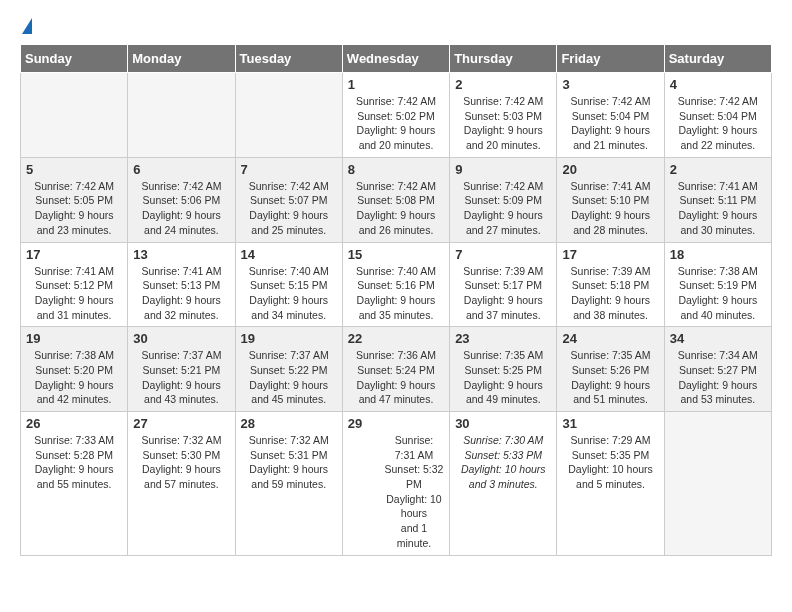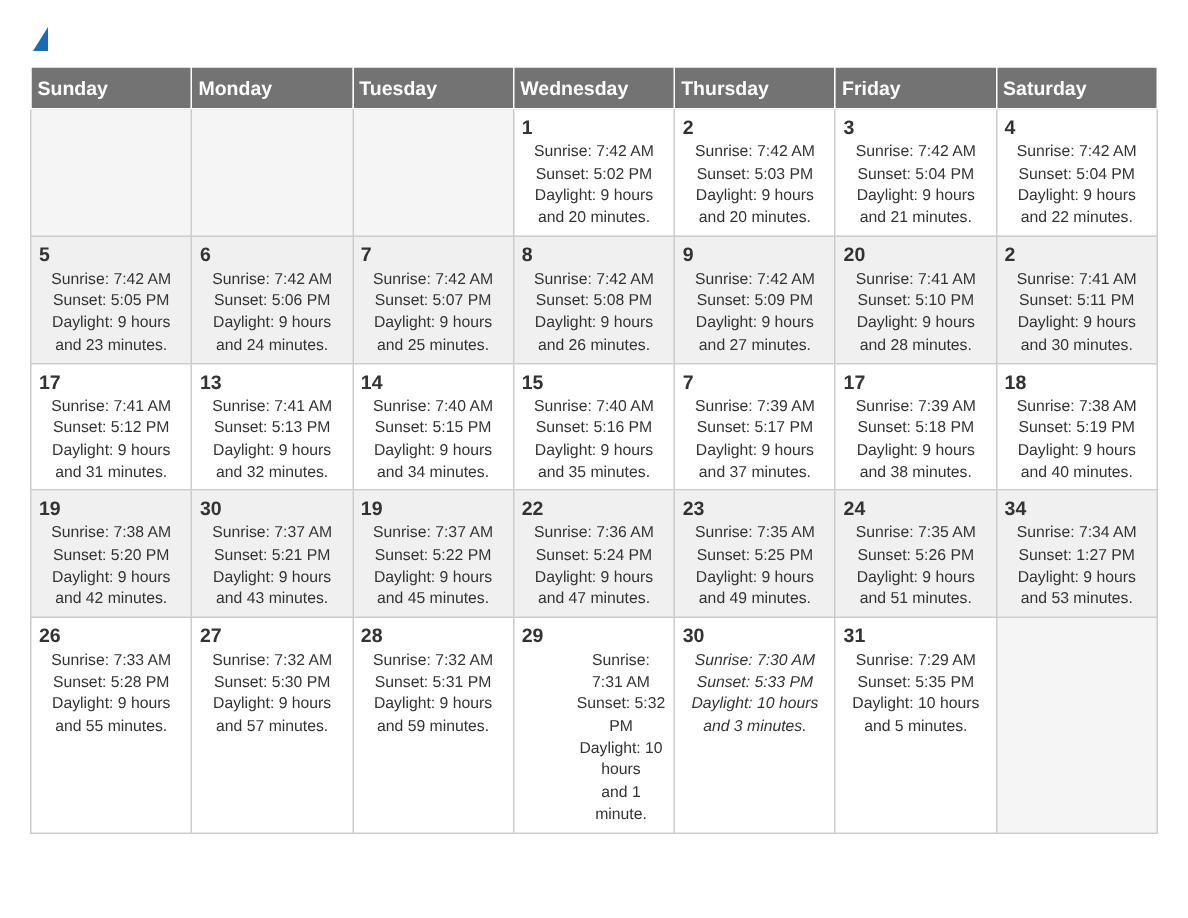--- a/index.html
+++ b/index.html
@@ -306,21 +306,21 @@
           <td>
             <div class="day-number">24</div>
             <div class="day-info" style="white-space: pre-line;">Sunrise: 7:35 AM
 Sunset: 5:26 PM
 Daylight: 9 hours
 and 51 minutes.</div>
           </td>
           <td>
             <div class="day-number">34</div>
             <div class="day-info" style="white-space: pre-line;">Sunrise: 7:34 AM
-Sunset: 1:27 PM
+Sunset: 5:27 PM
 Daylight: 9 hours
 and 53 minutes.</div>
           </td>
         </tr>
         <tr>
           <td>
             <div class="day-number">26</div>
             <div class="day-info" style="white-space: pre-line;">Sunrise: 7:33 AM
 Sunset: 5:28 PM
 Daylight: 9 hours

